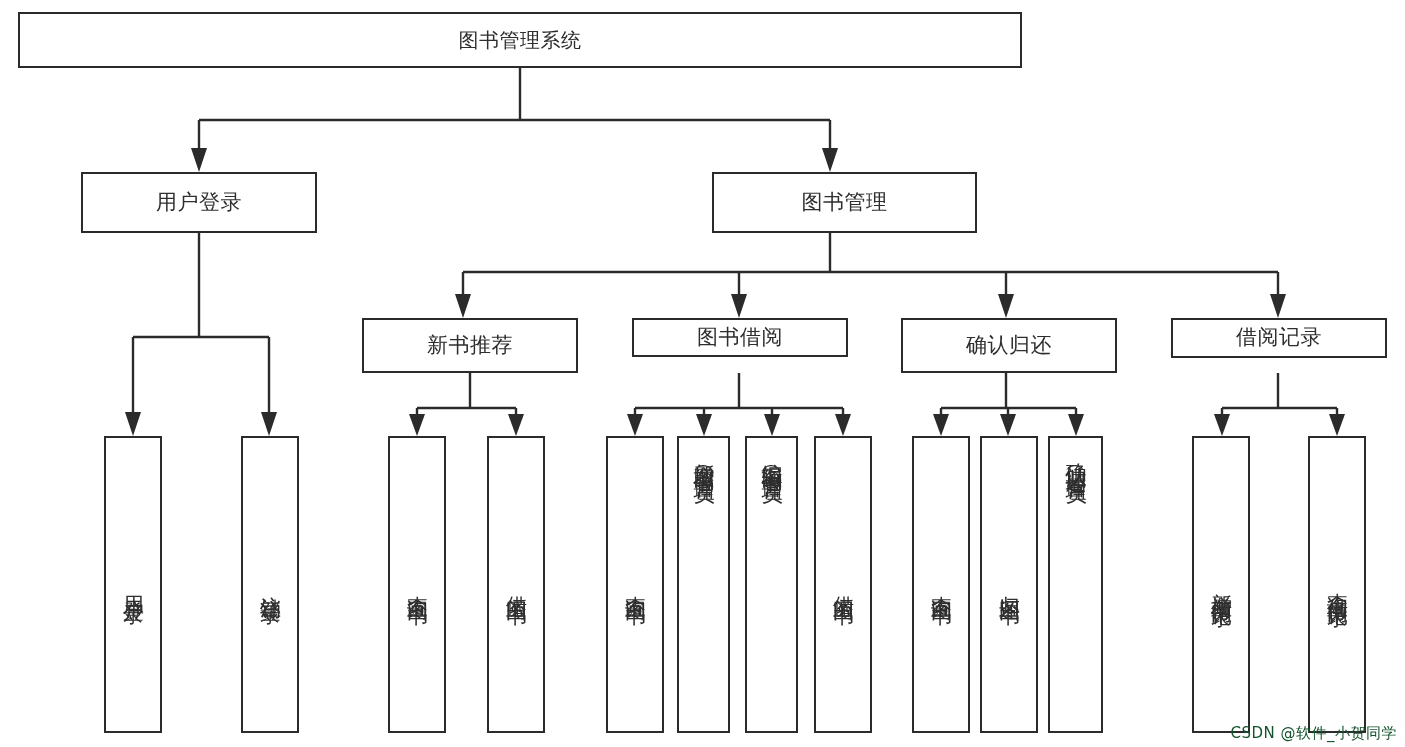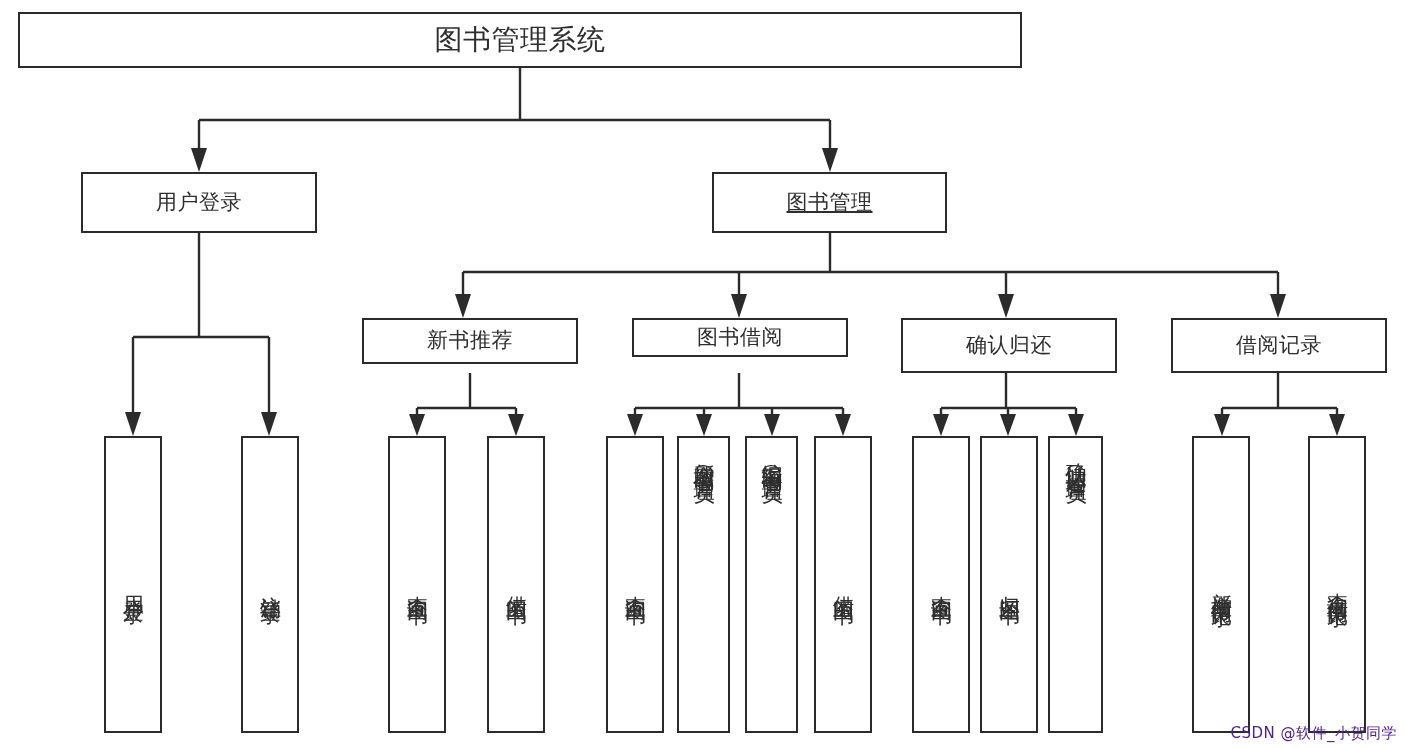--- a/index.html
+++ b/index.html
@@ -52,21 +52,21 @@
   .node .label {
     white-space: nowrap;
     line-height: 1.12;
   }
   
   .node.horiz .label {
     font-size: 21px;
     letter-spacing: 0.5px;
   }
   .node.root .label {
-    font-size: 28px;
+    font-size: 20px;
   }
   
   .node.vert {
     align-items: flex-start;
     justify-content: center;
     padding-top: 8px;
   }
   .node.vert .label {
     writing-mode: vertical-rl;
     text-orientation: upright;
@@ -81,21 +81,21 @@
   .node.vert.mid {
     align-items: center;
     padding-top: 0;
   }
   
   #watermark {
     position: absolute;
     right: 8px;
     bottom: 4px;
     font-size: 15px;
-    color: #4c1d95;
+    color: #14532d;
     letter-spacing: 0.5px;
     white-space: nowrap;
   }
 </style>
 </head>
 <body>
 
 <div id="canvas">
 
   <svg id="wires" viewBox="0 0 1405 747" width="1405" height="747" xmlns="http://www.w3.org/2000/svg">
@@ -162,34 +162,34 @@
     <polygon class="arrow" points="1337,436 1329,414 1345,414"></polygon>
   </svg>
 
   <div class="node horiz root" style="left:18px; top:12px; width:1004px; height:56px;">
     <span class="label">图书管理系统</span>
   </div>
 
   <div class="node horiz" style="left:81px; top:172px; width:236px; height:61px;">
     <span class="label">用户登录</span>
   </div>
-  <div class="node horiz" style="left:712px; top:172px; width:235px; height:61px;text-decoration:underline;">
+  <div class="node horiz" style="left:712px; top:172px; width:265px; height:61px;">
     <span class="label">图书管理</span>
   </div>
 
-  <div class="node horiz" style="left:362px; top:318px; width:216px; height:46px;">
+  <div class="node horiz" style="left:362px; top:318px; width:216px; height:55px;">
     <span class="label">新书推荐</span>
   </div>
   <div class="node horiz" style="left:632px; top:318px; width:216px; height:39px;">
     <span class="label">图书借阅</span>
   </div>
   <div class="node horiz" style="left:901px; top:318px; width:216px; height:55px;">
     <span class="label">确认归还</span>
   </div>
-  <div class="node horiz" style="left:1171px; top:318px; width:216px; height:55px;justify-content:center;">
+  <div class="node horiz" style="left:1171px; top:318px; width:216px; height:40px;justify-content:center;">
     <span class="label">借阅记录</span>
   </div>
 
   <div class="node vert mid" style="left:104px; top:436px; width:58px; height:297px;">
     <span class="label">用户登录</span>
   </div>
   <div class="node vert mid" style="left:241px; top:436px; width:58px; height:297px;">
     <span class="label">注销登录</span>
   </div>
 

